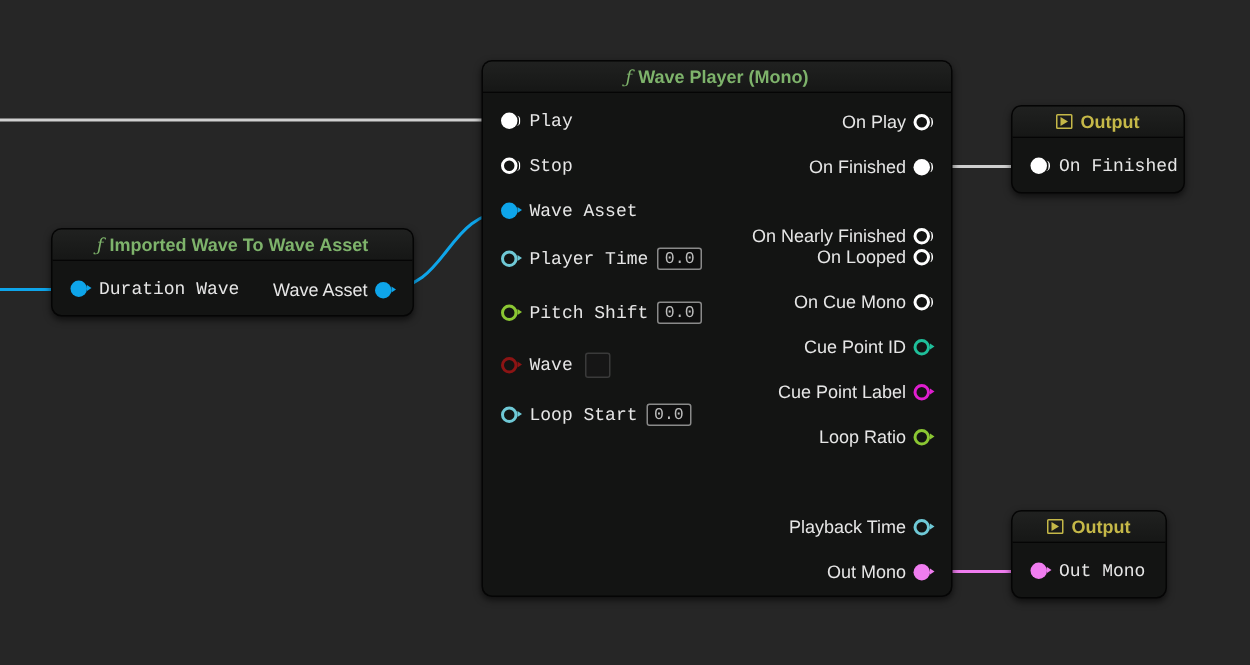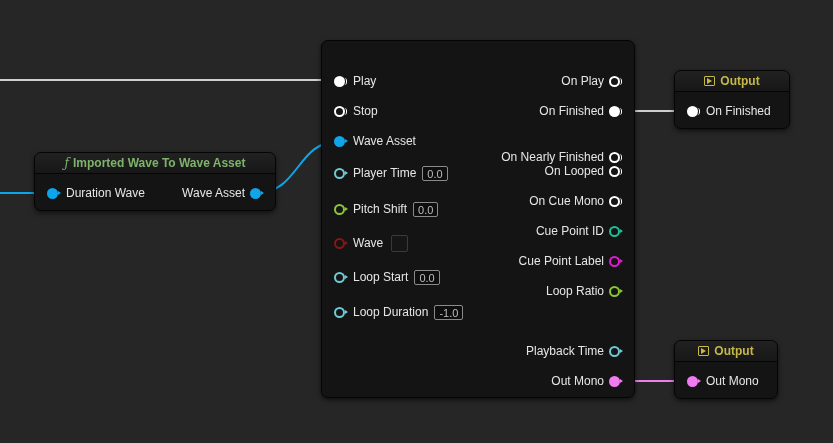--- a/index.html
+++ b/index.html
@@ -4,21 +4,21 @@
 <style>
   html,body{margin:0;padding:0;}
   body{width:833px;height:443px;background:#262626;position:relative;overflow:hidden;font-family:"Liberation Sans",sans-serif;}
   svg.wires{position:absolute;left:0;top:0;}
   .node{position:absolute;background:#131413;border:1px solid #050505;border-radius:7px;box-shadow:0 2px 5px rgba(0,0,0,.6);box-sizing:border-box;}
   .node .hdr{height:20px;border-bottom:1px solid #050505;background:linear-gradient(#202120,#161716);border-radius:6px 6px 0 0;text-align:center;font-weight:bold;font-size:12px;line-height:20px;}
   .hdr.fn{color:#7eb36b;}
   .hdr.out{color:#c5b848;}
   .fsym{font-style:italic;font-family:"DejaVu Serif",serif;font-weight:normal;margin-right:4px;}
   .row{position:absolute;font-size:12px;color:#e6e6e6;height:16px;line-height:16px;white-space:nowrap;}
-  .row.l{left:12px;}
+  .row.l{left:12px;font-family:Liberation Mono, monospace;}
   .row.r{right:12px;text-align:right;}
   .pin{display:inline-block;vertical-align:middle;position:relative;width:13px;height:11px;}
   .pin .c{position:absolute;left:0;top:0;width:11px;height:11px;border-radius:50%;box-sizing:border-box;}
   .pin .t{position:absolute;left:11px;top:3px;width:0;height:0;border-top:2.5px solid transparent;border-bottom:2.5px solid transparent;}
   .pin.exec .t{border:none;width:3px;height:7px;top:2px;left:10px;border-right:1.5px solid currentColor;border-radius:0 6px 6px 0;box-sizing:border-box;}
   .l .pin{margin-right:6px;}
   .r .pin{margin-left:5px;}
   .val{display:inline-block;vertical-align:middle;border:1px solid #8a8a8a;border-radius:2px;background:#0e0e0e;color:#bdbdbd;font-size:11px;height:15px;line-height:15px;padding:0 4px;margin-left:6px;box-sizing:border-box;}
   .chk{display:inline-block;vertical-align:middle;width:17px;height:17px;border:1px solid #3a3a3a;background:#161616;border-radius:2px;margin-left:8px;box-sizing:border-box;}
   .outicon{display:inline-block;width:11px;height:10px;border:1.5px solid #c5b848;border-radius:1px;vertical-align:-1px;margin-right:5px;position:relative;box-sizing:border-box;}
@@ -29,29 +29,29 @@
 
 <svg class="wires" width="833" height="443">
   <path d="M0 80 L340 80" stroke="#cfcfcf" stroke-width="2" fill="none"></path>
   <path d="M0 193 L52 193" stroke="#0ea5ea" stroke-width="2" fill="none"></path>
   <path d="M256 193 C300 193, 296 141, 340 141" stroke="#0ea5ea" stroke-width="2" fill="none"></path>
   <path d="M616 111 L690 111" stroke="#cfcfcf" stroke-width="2" fill="none"></path>
   <path d="M616 381 L690 381" stroke="#f07df0" stroke-width="2" fill="none"></path>
 </svg>
 
 <div class="node" style="left:321px;top:40px;width:314px;height:358px;">
+  <div class="hdr fn"><span class="fsym">ƒ</span><span>Wave Player (Mono)</span></div>
 
   <div class="row l" style="top:32px"><span class="pin exec" style="color:#fff"><span class="c" style="background:#fff"></span><span class="t"></span></span><span>Play</span></div>
   <div class="row l" style="top:62px"><span class="pin exec" style="color:#fff"><span class="c" style="border:2px solid #fff"></span><span class="t"></span></span><span>Stop</span></div>
   <div class="row l" style="top:92px"><span class="pin"><span class="c" style="background:#0ea5ea"></span><span class="t" style="border-left:3px solid #0ea5ea"></span></span><span>Wave Asset</span></div>
   <div class="row l" style="top:124px"><span class="pin"><span class="c" style="border:2px solid #6fc9d6"></span><span class="t" style="border-left:3px solid #6fc9d6"></span></span><span>Player Time</span><span class="val">0.0</span></div>
   <div class="row l" style="top:160px"><span class="pin"><span class="c" style="border:2px solid #8bc733"></span><span class="t" style="border-left:3px solid #8bc733"></span></span><span>Pitch Shift</span><span class="val">0.0</span></div>
   <div class="row l" style="top:194px"><span class="pin"><span class="c" style="border:2px solid #8c1414"></span><span class="t" style="border-left:3px solid #8c1414"></span></span><span>Wave</span><span class="chk"></span></div>
   <div class="row l" style="top:228px"><span class="pin"><span class="c" style="border:2px solid #6fc9d6"></span><span class="t" style="border-left:3px solid #6fc9d6"></span></span><span>Loop Start</span><span class="val">0.0</span></div>
-  <div class="row l" style="top:263px"><span class="pin"><span class="c" style="border:2px solid #6fc9d6"></span><span class="t" style="border-left:3px solid #6fc9d6"></span></span><span>Loop Duration</span><span class="val">-1.0</span></div>
 
   <div class="row r" style="top:32px"><span>On Play</span><span class="pin exec" style="color:#fff"><span class="c" style="border:2px solid #fff"></span><span class="t"></span></span></div>
   <div class="row r" style="top:62px"><span>On Finished</span><span class="pin exec" style="color:#fff"><span class="c" style="background:#fff"></span><span class="t"></span></span></div>
   <div class="row r" style="top:108px"><span>On Nearly Finished</span><span class="pin exec" style="color:#fff"><span class="c" style="border:2px solid #fff"></span><span class="t"></span></span></div>
   <div class="row r" style="top:122px"><span>On Looped</span><span class="pin exec" style="color:#fff"><span class="c" style="border:2px solid #fff"></span><span class="t"></span></span></div>
   <div class="row r" style="top:152px"><span>On Cue Mono</span><span class="pin exec" style="color:#fff"><span class="c" style="border:2px solid #fff"></span><span class="t"></span></span></div>
   <div class="row r" style="top:182px"><span>Cue Point ID</span><span class="pin"><span class="c" style="border:2px solid #1fbf9a"></span><span class="t" style="border-left:3px solid #1fbf9a"></span></span></div>
   <div class="row r" style="top:212px"><span>Cue Point Label</span><span class="pin"><span class="c" style="border:2px solid #e01ed0"></span><span class="t" style="border-left:3px solid #e01ed0"></span></span></div>
   <div class="row r" style="top:242px"><span>Loop Ratio</span><span class="pin"><span class="c" style="border:2px solid #8bc733"></span><span class="t" style="border-left:3px solid #8bc733"></span></span></div>
   <div class="row r" style="top:302px"><span>Playback Time</span><span class="pin"><span class="c" style="border:2px solid #6fc9d6"></span><span class="t" style="border-left:3px solid #6fc9d6"></span></span></div>

